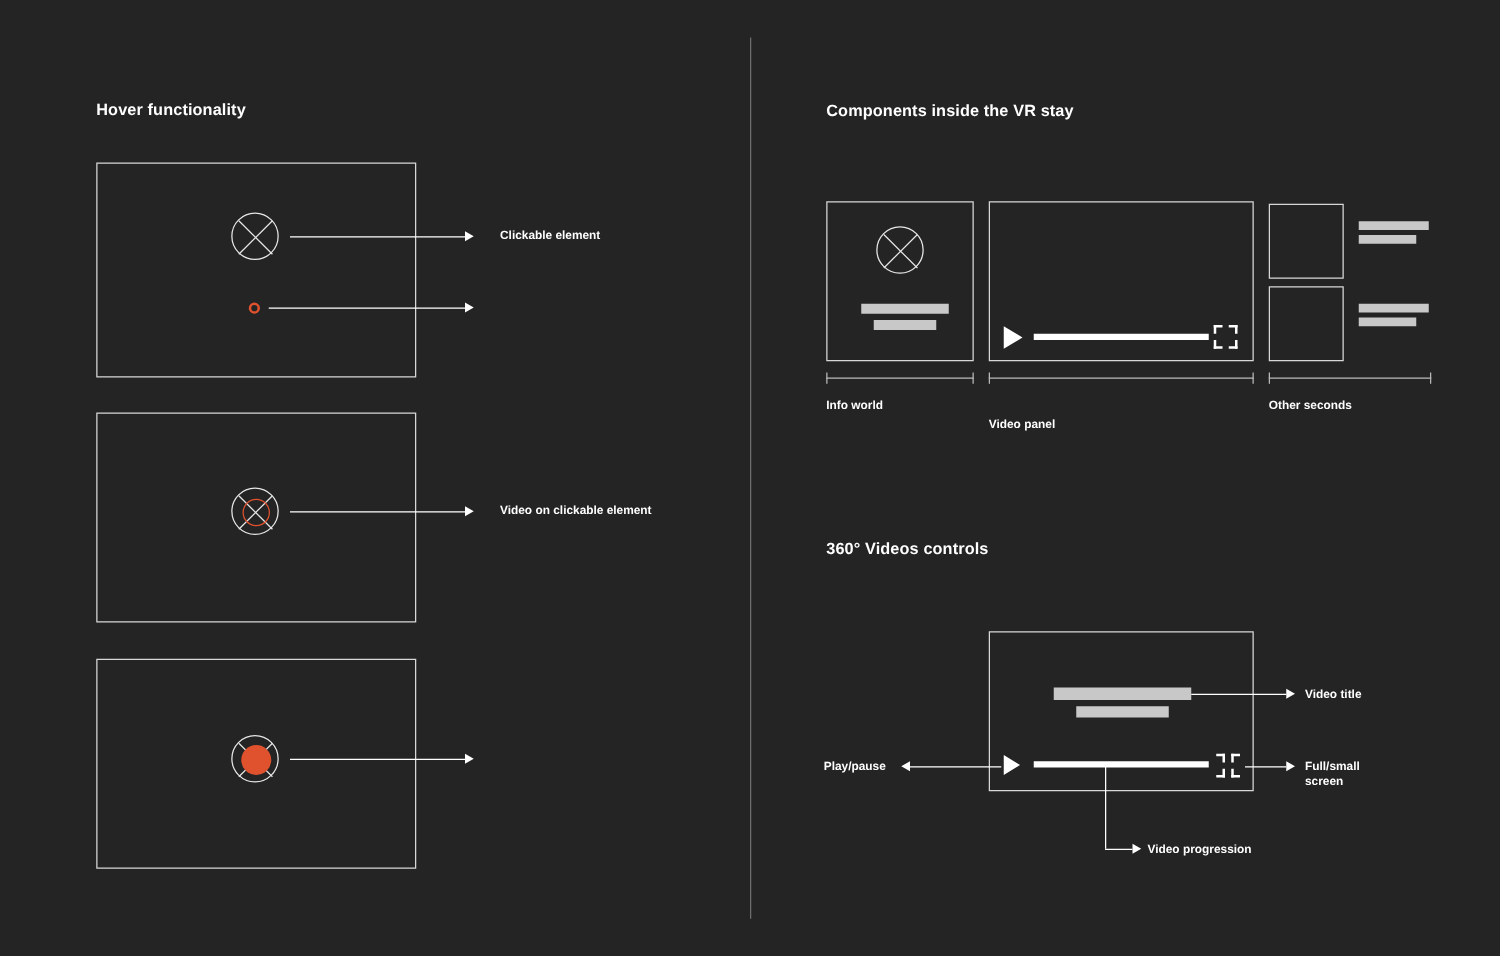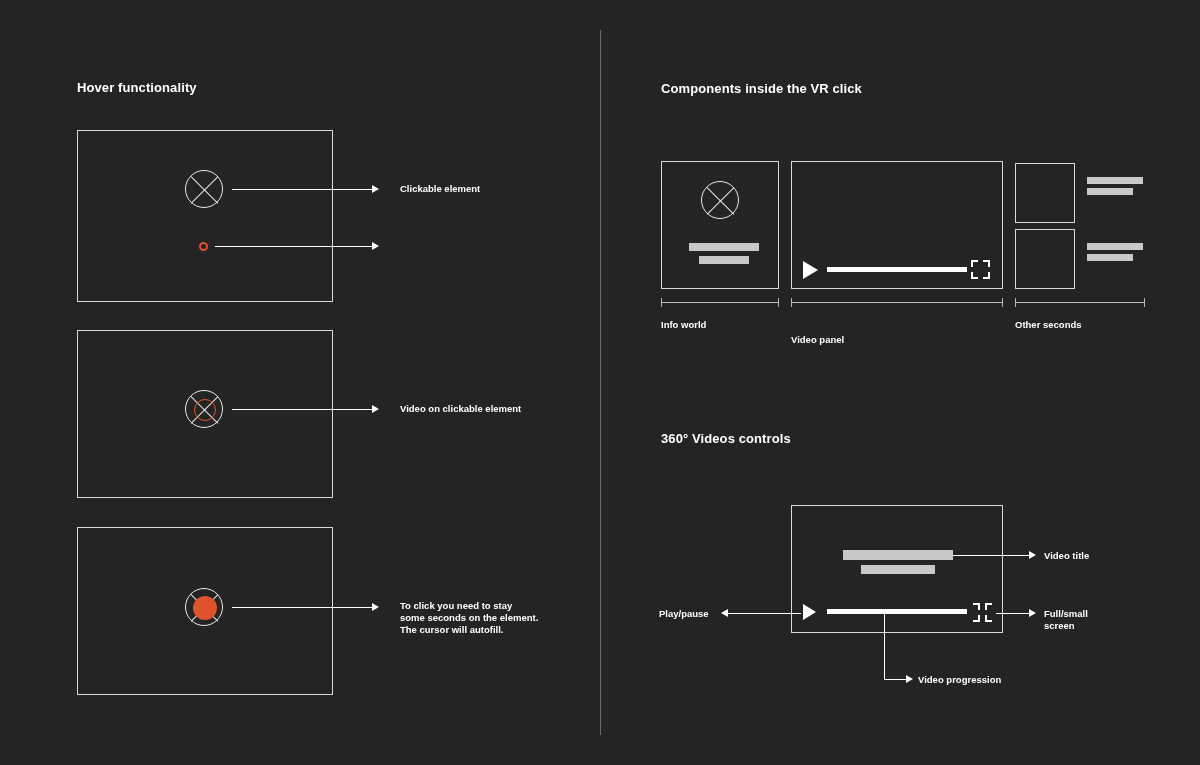--- a/index.html
+++ b/index.html
@@ -219,25 +219,22 @@
   <div class="frame" style="left:77px; top:527px; width:256px; height:168px;"></div>
 
   <div class="cursor cursor-ring" style="left:185px; top:588px; width:38px; height:38px;">
     <div class="x-line a" style="height:38px;"></div>
     <div class="x-line b" style="height:38px;"></div>
     <div class="inner-dot" style="left:7px; top:7px; width:24px; height:24px; background:#e0522e;"></div>
   </div>
 
   <div class="hline" style="left:232px; top:607px; width:140px;"></div>
   <div class="arrow-r" style="left:372px; top:603px;"></div>
-  <div class="note" style="left:400px; top:600px;">To click you need to stay
-some seconds on the element.
-The cursor will autofill.</div>
-
-  <div class="section-title" style="left:661px; top:81px;">Components inside the VR click</div>
+
+  <div class="section-title" style="left:661px; top:81px;">Components inside the VR stay</div>
 
   <div class="frame" style="left:661px; top:161px; width:118px; height:128px;"></div>
   <div class="cursor cursor-ring" style="left:701px; top:181px; width:38px; height:38px;">
     <div class="x-line a" style="height:38px;"></div>
     <div class="x-line b" style="height:38px;"></div>
   </div>
   <div class="bar" style="left:689px; top:243px; width:70px; height:8px;"></div>
   <div class="bar" style="left:699px; top:256px; width:50px; height:8px;"></div>
 
   <div class="measure" style="left:661px; top:298px; width:118px;">

